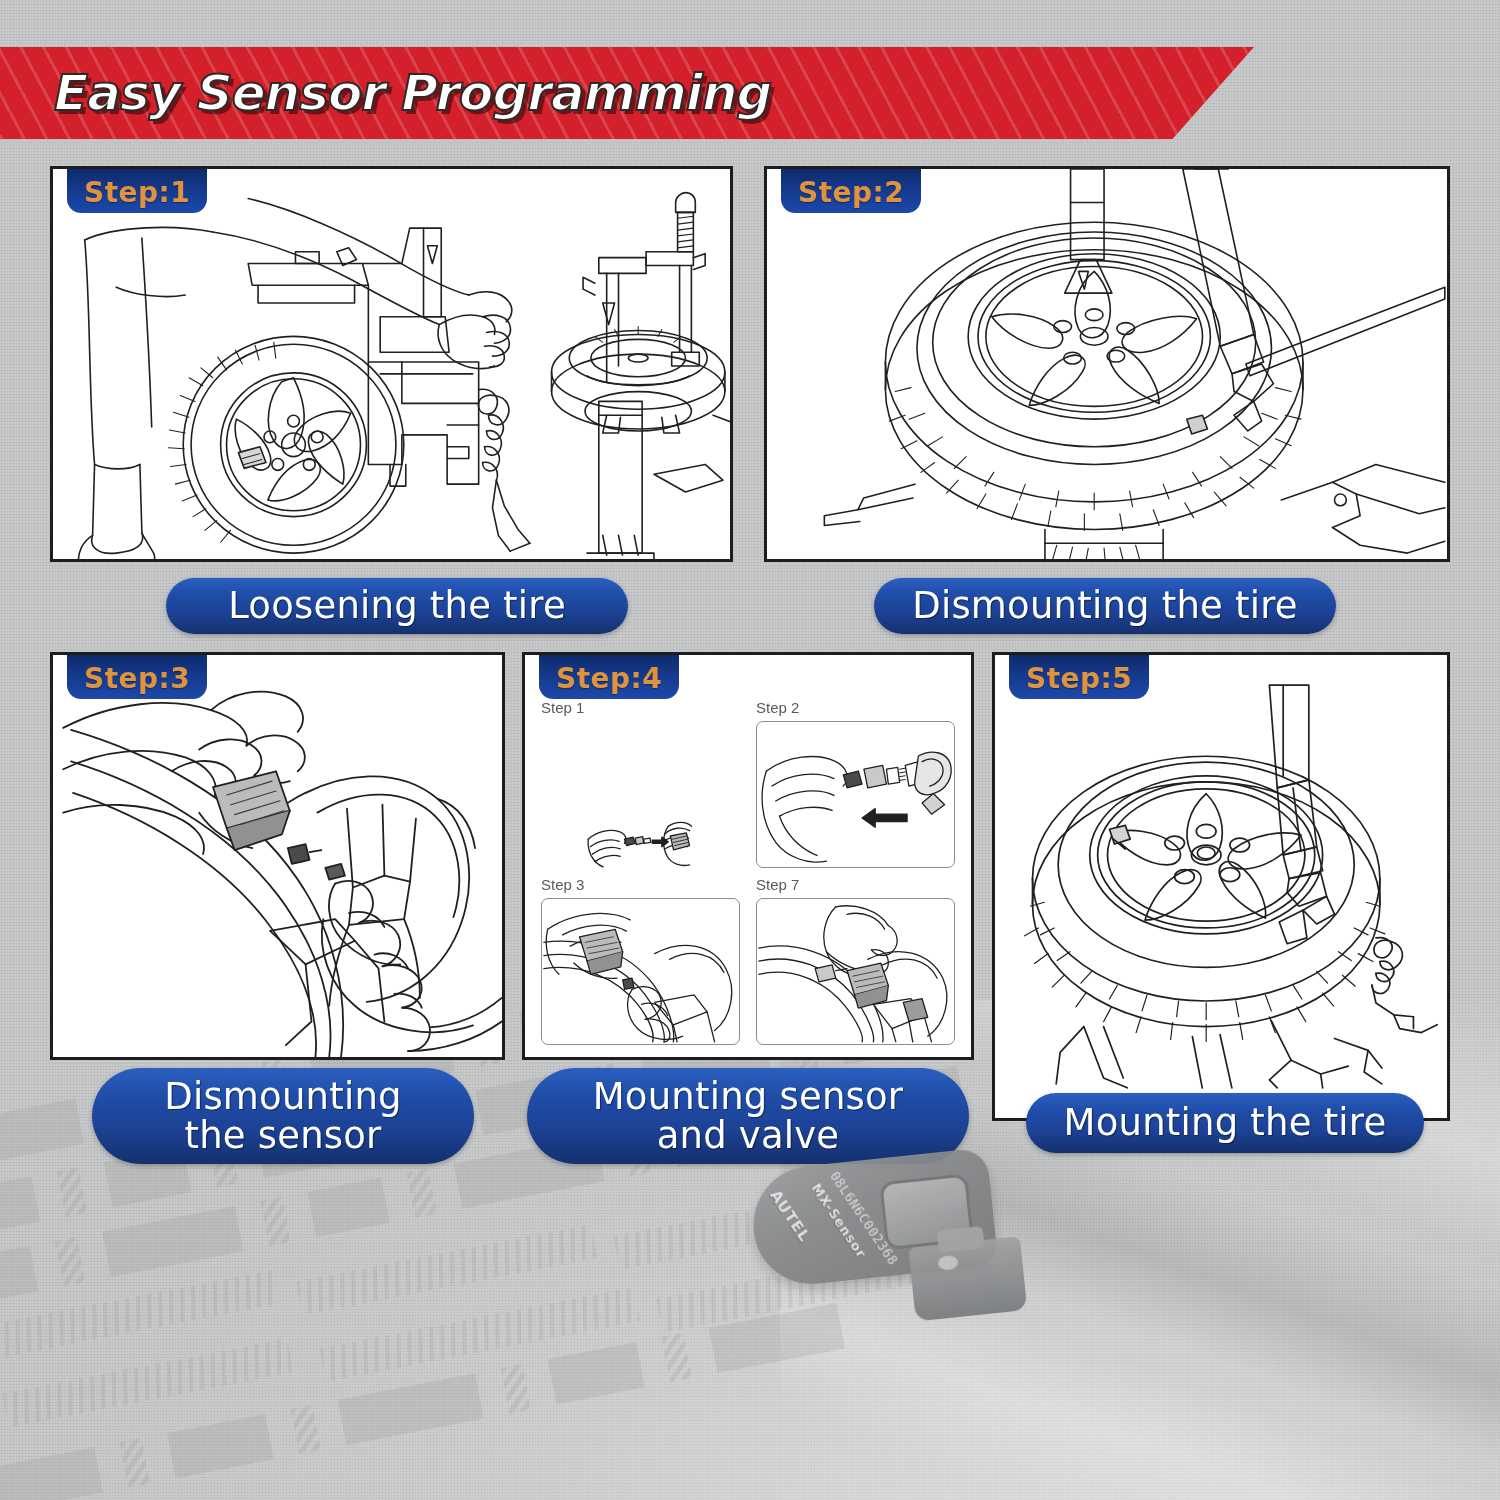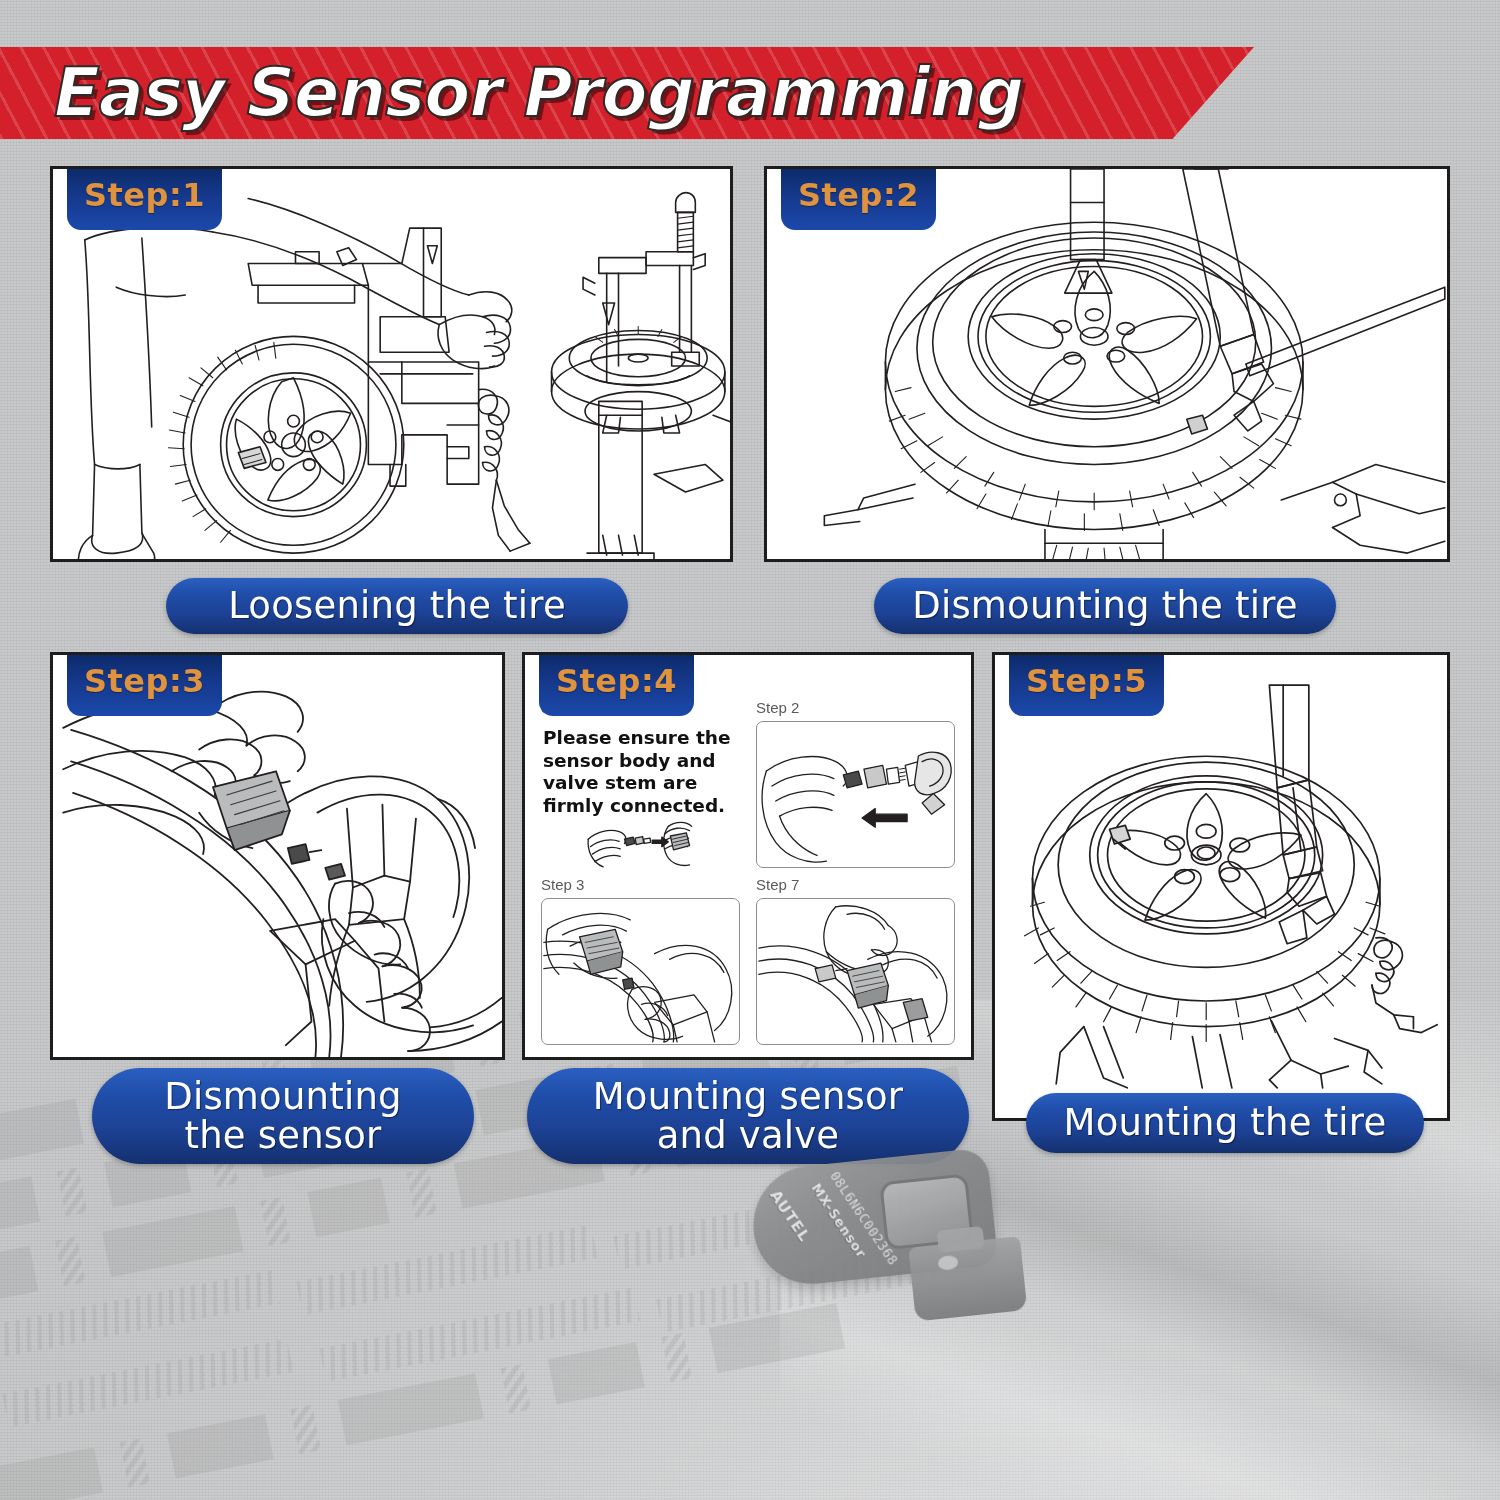--- a/index.html
+++ b/index.html
@@ -83,46 +83,46 @@
   }
   #banner-outline {
     position: absolute; left:0; top: 47px; width: 1254px; height: 92px;
     clip-path: polygon(0 0, 100% 0, 93.5% 100%, 0 100%);
     background: #2b2b2b;
     z-index: -1;
   }
   #banner-title {
     position: relative;
     margin-left: 54px;
-    font-size: 67px;
+    font-size: 50px;
     font-weight: 700;
     font-style: italic;
     letter-spacing: -1px;
     color: #ffffff;
     -webkit-text-stroke: 2px #2e2a28;
     text-shadow: 4px 4px 0 rgba(0,0,0,.45);
     white-space: nowrap;
     font-family: "DejaVu Sans", sans-serif;
   }
 
   
   .panel {
     position: absolute;
     background: #ffffff;
     border: 3px solid #1d1d1d;
     box-sizing: border-box;
     overflow: hidden;
   }
   .step-badge {
     position: absolute; left: 14px; top: 0px;
-    padding: 7px 17px 16px 17px;
+    padding: 7px 17px 4px 17px;
     border-radius: 0 0 14px 14px;
     background: linear-gradient(180deg, #0d2a6b 0%, #15398c 45%, #1b49ab 100%);
     color: #e0933f;
-    font-size: 32px;
+    font-size: 28px;
     font-weight: 700;
     letter-spacing: .5px;
     font-family: "DejaVu Sans", sans-serif;
     text-shadow: 0 1px 1px rgba(0,0,0,.35);
     z-index: 5;
   }
 
   
   #panel-1 { left: 50px;  top: 166px; width: 683px;  height: 396px; }
   #panel-2 { left: 764px; top: 166px; width: 686px;  height: 396px; }
@@ -599,21 +599,20 @@
 </div>
 
 <div class="panel" id="panel-4">
   <div class="s4">
     <div class="s4-grid">
 
       <div class="s4-lbl">Step 1</div>
       <div class="s4-lbl">Step 2</div>
 
       <div class="s4-cell">
-        <div class="s4-note">Please ensure the sensor body and valve stem are firmly connected.</div>
         <svg class="art" viewBox="0 0 200 150" preserveAspectRatio="xMidYMax meet" style="top:auto;bottom:0;height:80px">
           <g fill="none" stroke="#231f20" stroke-width="1.3" stroke-linejoin="round" stroke-linecap="round">
 
             <path d="M2 96 C18 82 42 76 60 82 C72 86 76 96 70 104"></path>
             <path d="M6 110 C22 98 44 94 60 100"></path>
             <path d="M10 124 C26 112 46 108 62 114"></path>
             <path d="M14 138 C30 128 48 124 62 128"></path>
             <path d="M2 96 C0 118 10 140 30 148"></path>
 
             <path d="M70 96 L86 92 L90 104 L74 108 Z" fill="#4a4a4a"></path>

